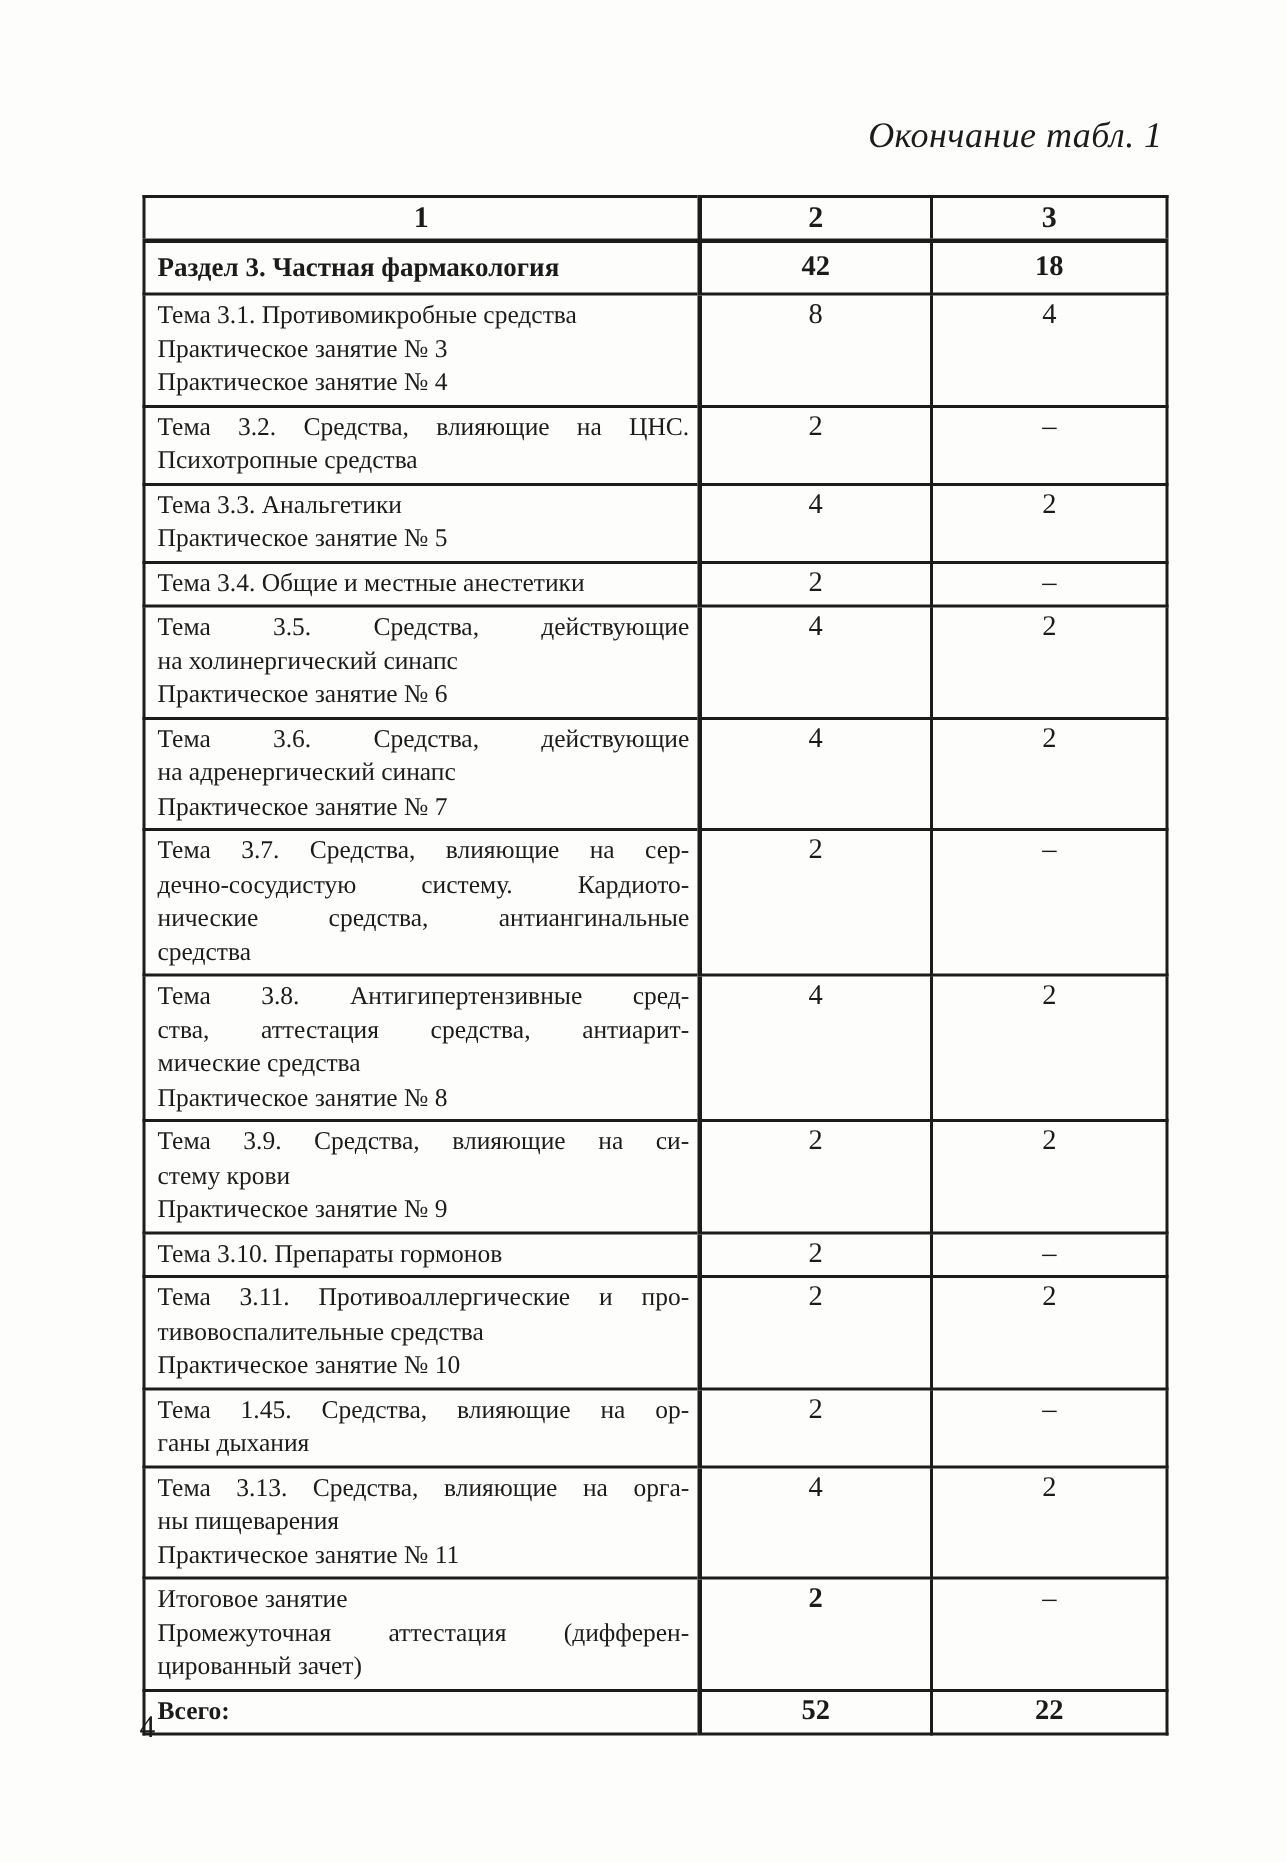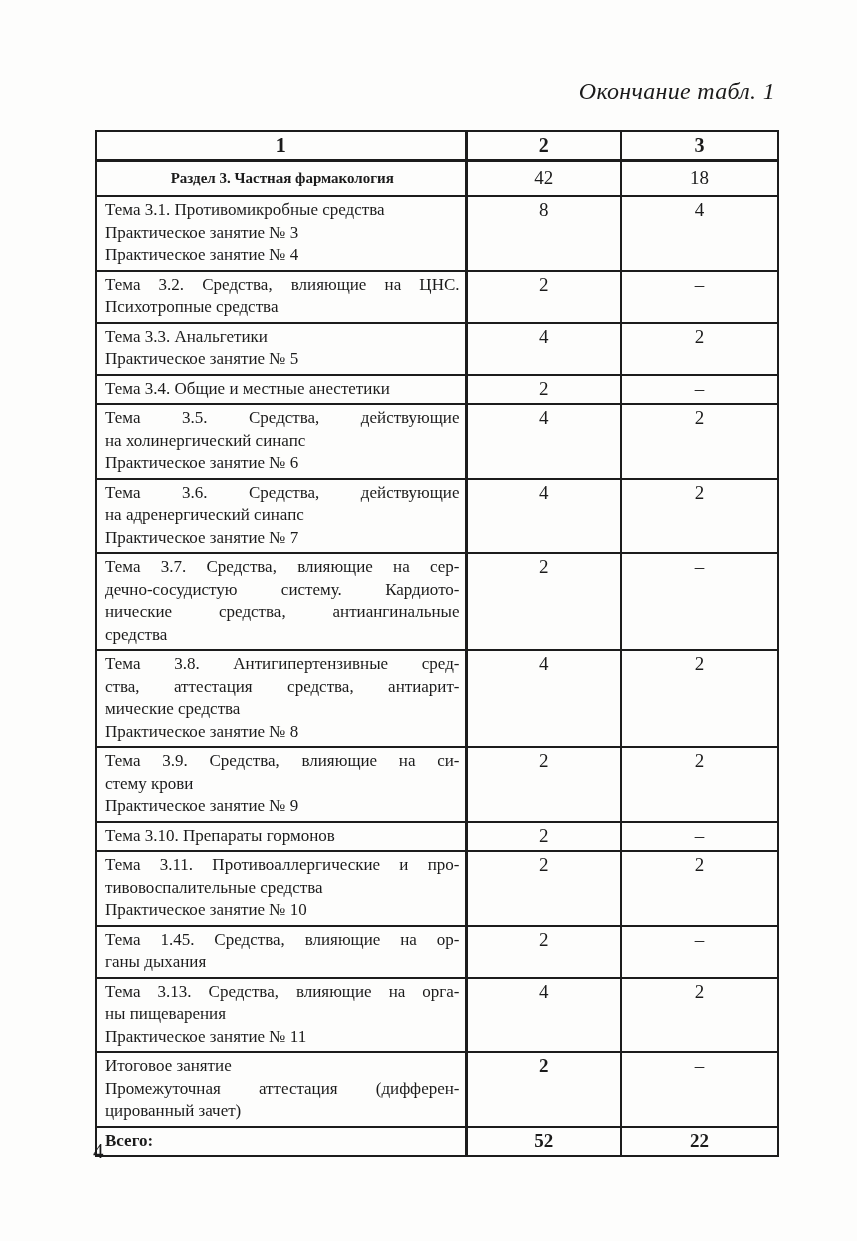--- a/index.html
+++ b/index.html
@@ -59,27 +59,26 @@
   }
   td.num {
     font-size: 19px;
     line-height: 22.5px;
     vertical-align: top;
     text-align: center;
     padding: 2px 0 3px 0;
   }
   tr.section td.topic {
     font-weight: bold;
-    font-size: 15px;
+    font-size: 18px;
     padding: 4px 5px 5px 8px;
     line-height: 24px;
-    text-align: center;
   }
   tr.section td.num {
-    font-weight: normal;
+    font-weight: bold;
     padding-top: 4px;
     line-height: 24px;
     margin-left: 20px;
   }
   tr.final td.num-hours {
     font-weight: bold;
   }
   tr.total td.topic,
   tr.total td.num {
     font-weight: bold;

